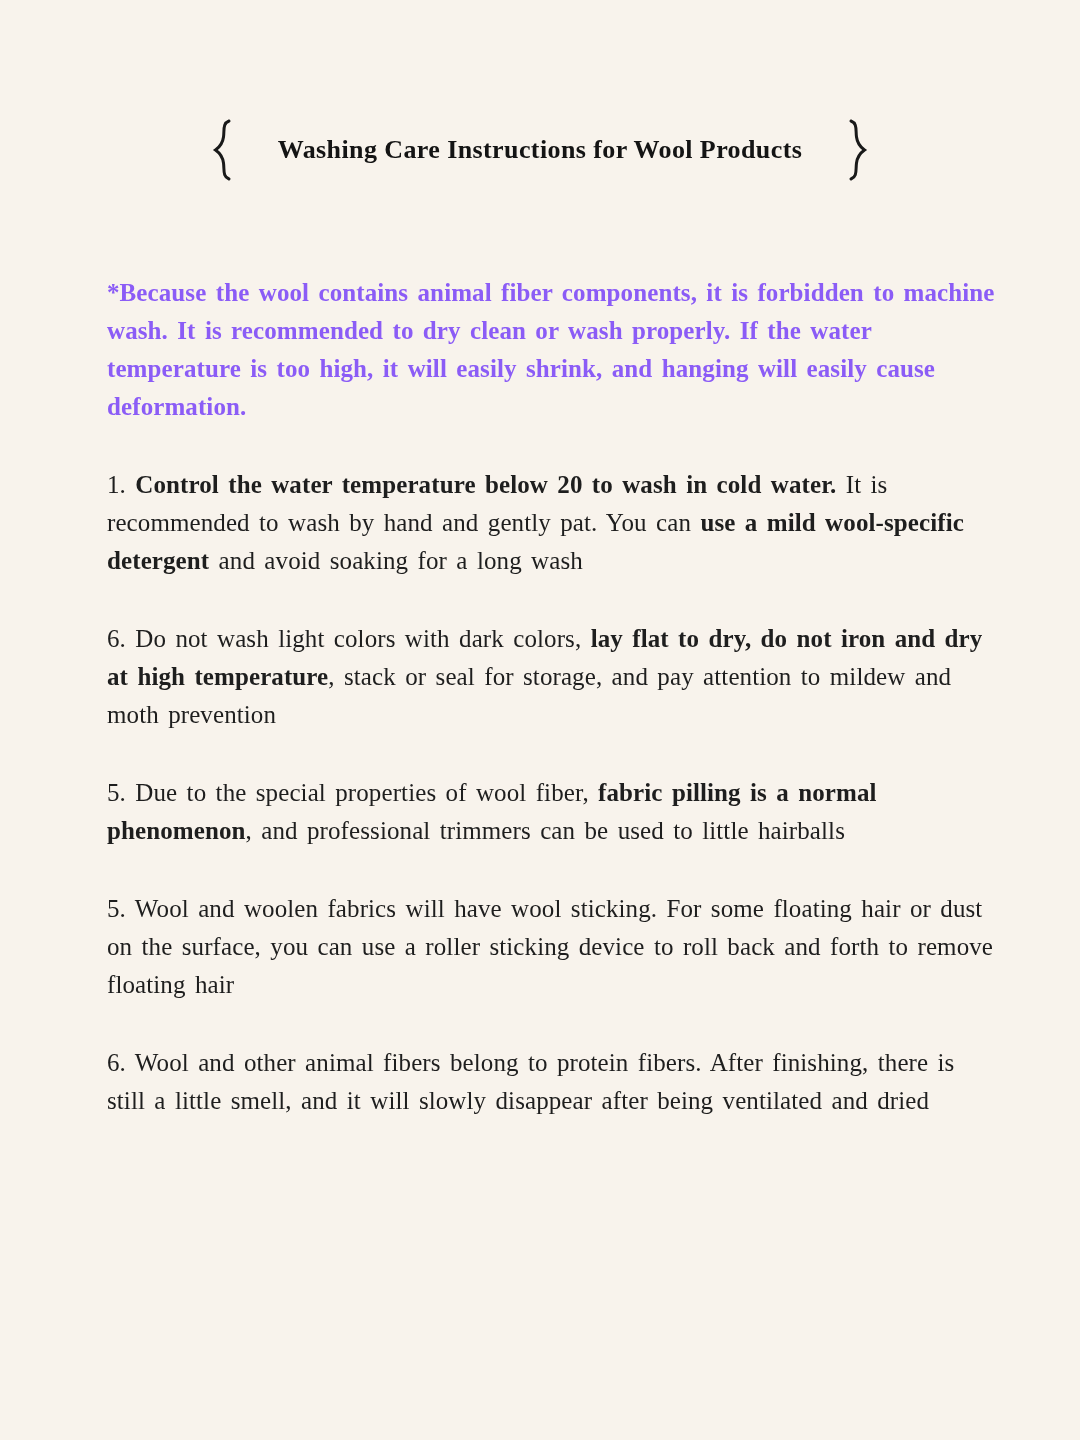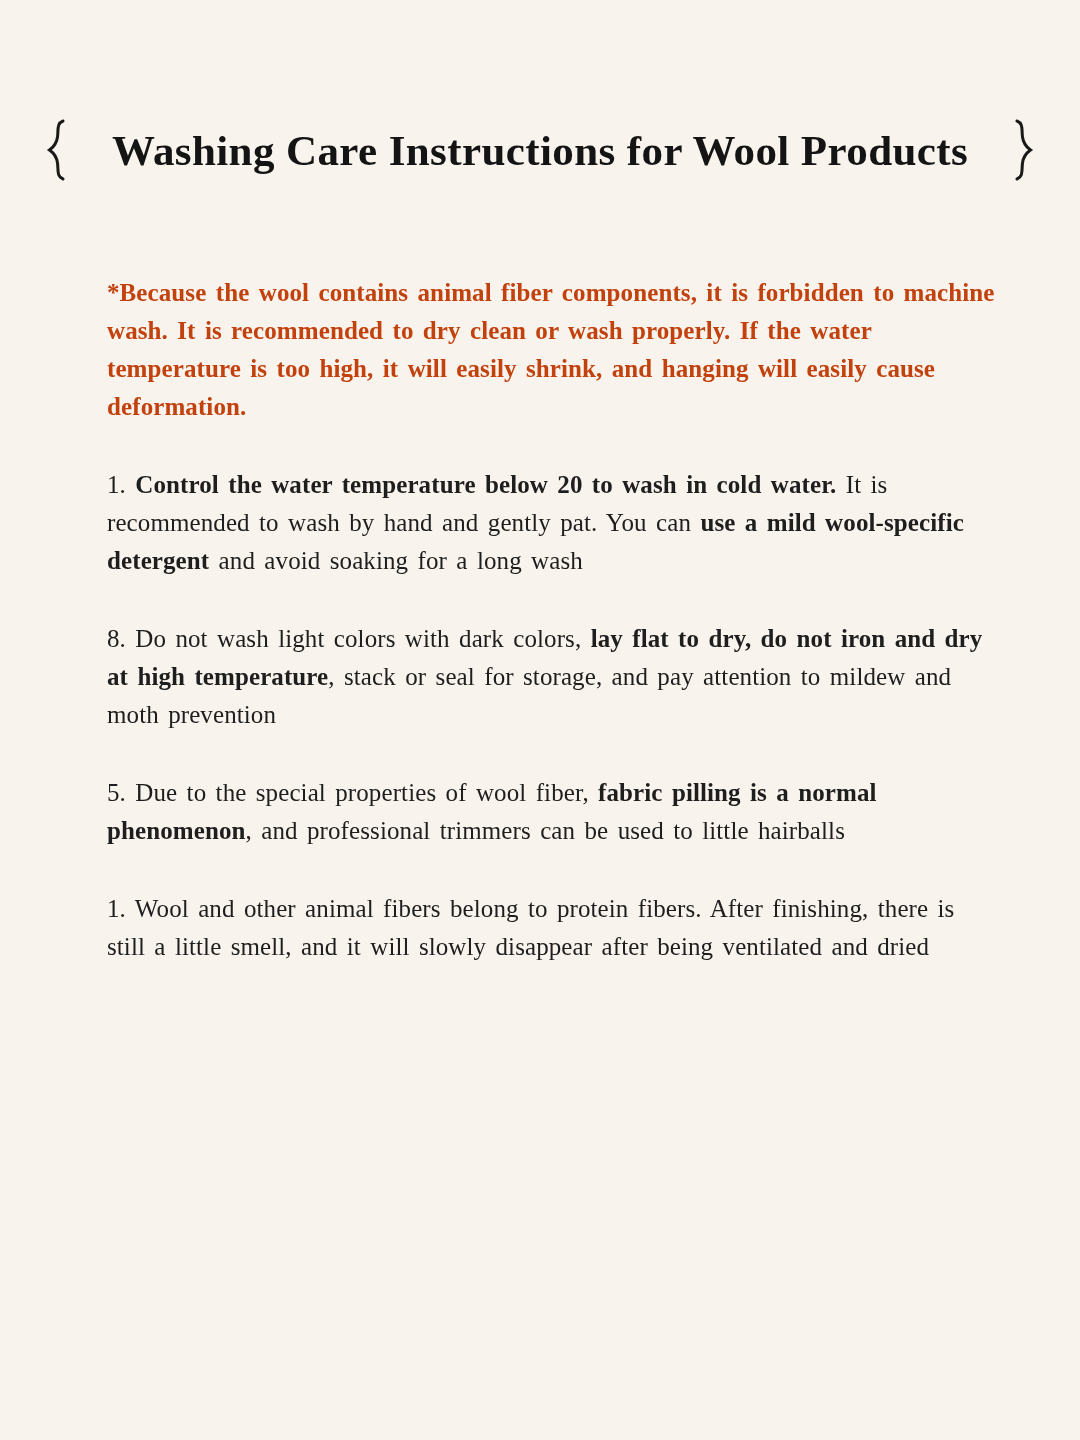--- a/index.html
+++ b/index.html
@@ -16,21 +16,21 @@
   }
   .title-row {
     padding-top: 119px;
     display: flex;
     justify-content: center;
     align-items: center;
     gap: 44px;
   }
   .page-title {
     margin: 1px;
-    font-size: 43px;
+    font-size: 26px;
     font-weight: bold;
     letter-spacing: 0.4px;
     color: #141414;
     font-family: "Liberation Serif", serif;
   }
   .brace {
     display: block;
     height: 62px;
   }
   .brace svg { display: block; }
@@ -63,21 +63,22 @@
   <h1 class="page-title">Washing Care Instructions for Wool Products</h1>
   <span class="brace">
     <svg width="22" height="62" viewBox="0 0 22 62" fill="none" xmlns="http://www.w3.org/2000/svg">
       <path d="M4 2 C10.5 4.5 8.5 11 9.5 18 C10.2 23.5 12.5 27.5 17.5 31
                C12.5 34.5 10.2 38.5 9.5 44 C8.5 51 10.5 57.5 4 60" stroke="#191919" stroke-width="3" stroke-linecap="round"></path>
     </svg>
   </span>
 </header>
 
 <main class="content">
-  <p class="para warning-para" style="color: #c2410c;"><span class="seg-bold">*Because the wool contains animal fiber components, it is forbidden to machine wash. It is recommended to dry clean or wash properly. If the water temperature is too high, it will easily shrink, and hanging will easily cause deformation.</span></p>
+  <p class="para warning-para" style="color: #8b5cf6;"><span class="seg-bold">*Because the wool contains animal fiber components, it is forbidden to machine wash. It is recommended to dry clean or wash properly. If the water temperature is too high, it will easily shrink, and hanging will easily cause deformation.</span></p>
 
   <div id="instructions-list">
       <p class="para"><span class="seg">1. </span><span class="seg-bold">Control the water temperature below 20 to wash in cold water.</span><span class="seg"> It is recommended to wash by hand and gently pat. You can </span><span class="seg-bold">use a mild wool-specific detergent</span><span class="seg"> and avoid soaking for a long wash</span></p>
-      <p class="para"><span class="seg">8. Do not wash light colors with dark colors, </span><span class="seg-bold">lay flat to dry, do not iron and dry at high temperature</span><span class="seg">, stack or seal for storage, and pay attention to mildew and moth prevention</span></p>
+      <p class="para"><span class="seg">6. Do not wash light colors with dark colors, </span><span class="seg-bold">lay flat to dry, do not iron and dry at high temperature</span><span class="seg">, stack or seal for storage, and pay attention to mildew and moth prevention</span></p>
       <p class="para"><span class="seg">5. Due to the special properties of wool fiber, </span><span class="seg-bold">fabric pilling is a normal phenomenon</span><span class="seg">, and professional trimmers can be used to little hairballs</span></p>
-      <p class="para"><span class="seg">1. Wool and other animal fibers belong to protein fibers. After finishing, there is still a little smell, and it will slowly disappear after being ventilated and dried</span></p>
+      <p class="para"><span class="seg">5. Wool and woolen fabrics will have wool sticking. For some floating hair or dust on the surface, you can use a roller sticking device to roll back and forth to remove floating hair</span></p>
+      <p class="para"><span class="seg">6. Wool and other animal fibers belong to protein fibers. After finishing, there is still a little smell, and it will slowly disappear after being ventilated and dried</span></p>
     </div>
 </main>
 
 </body></html>

